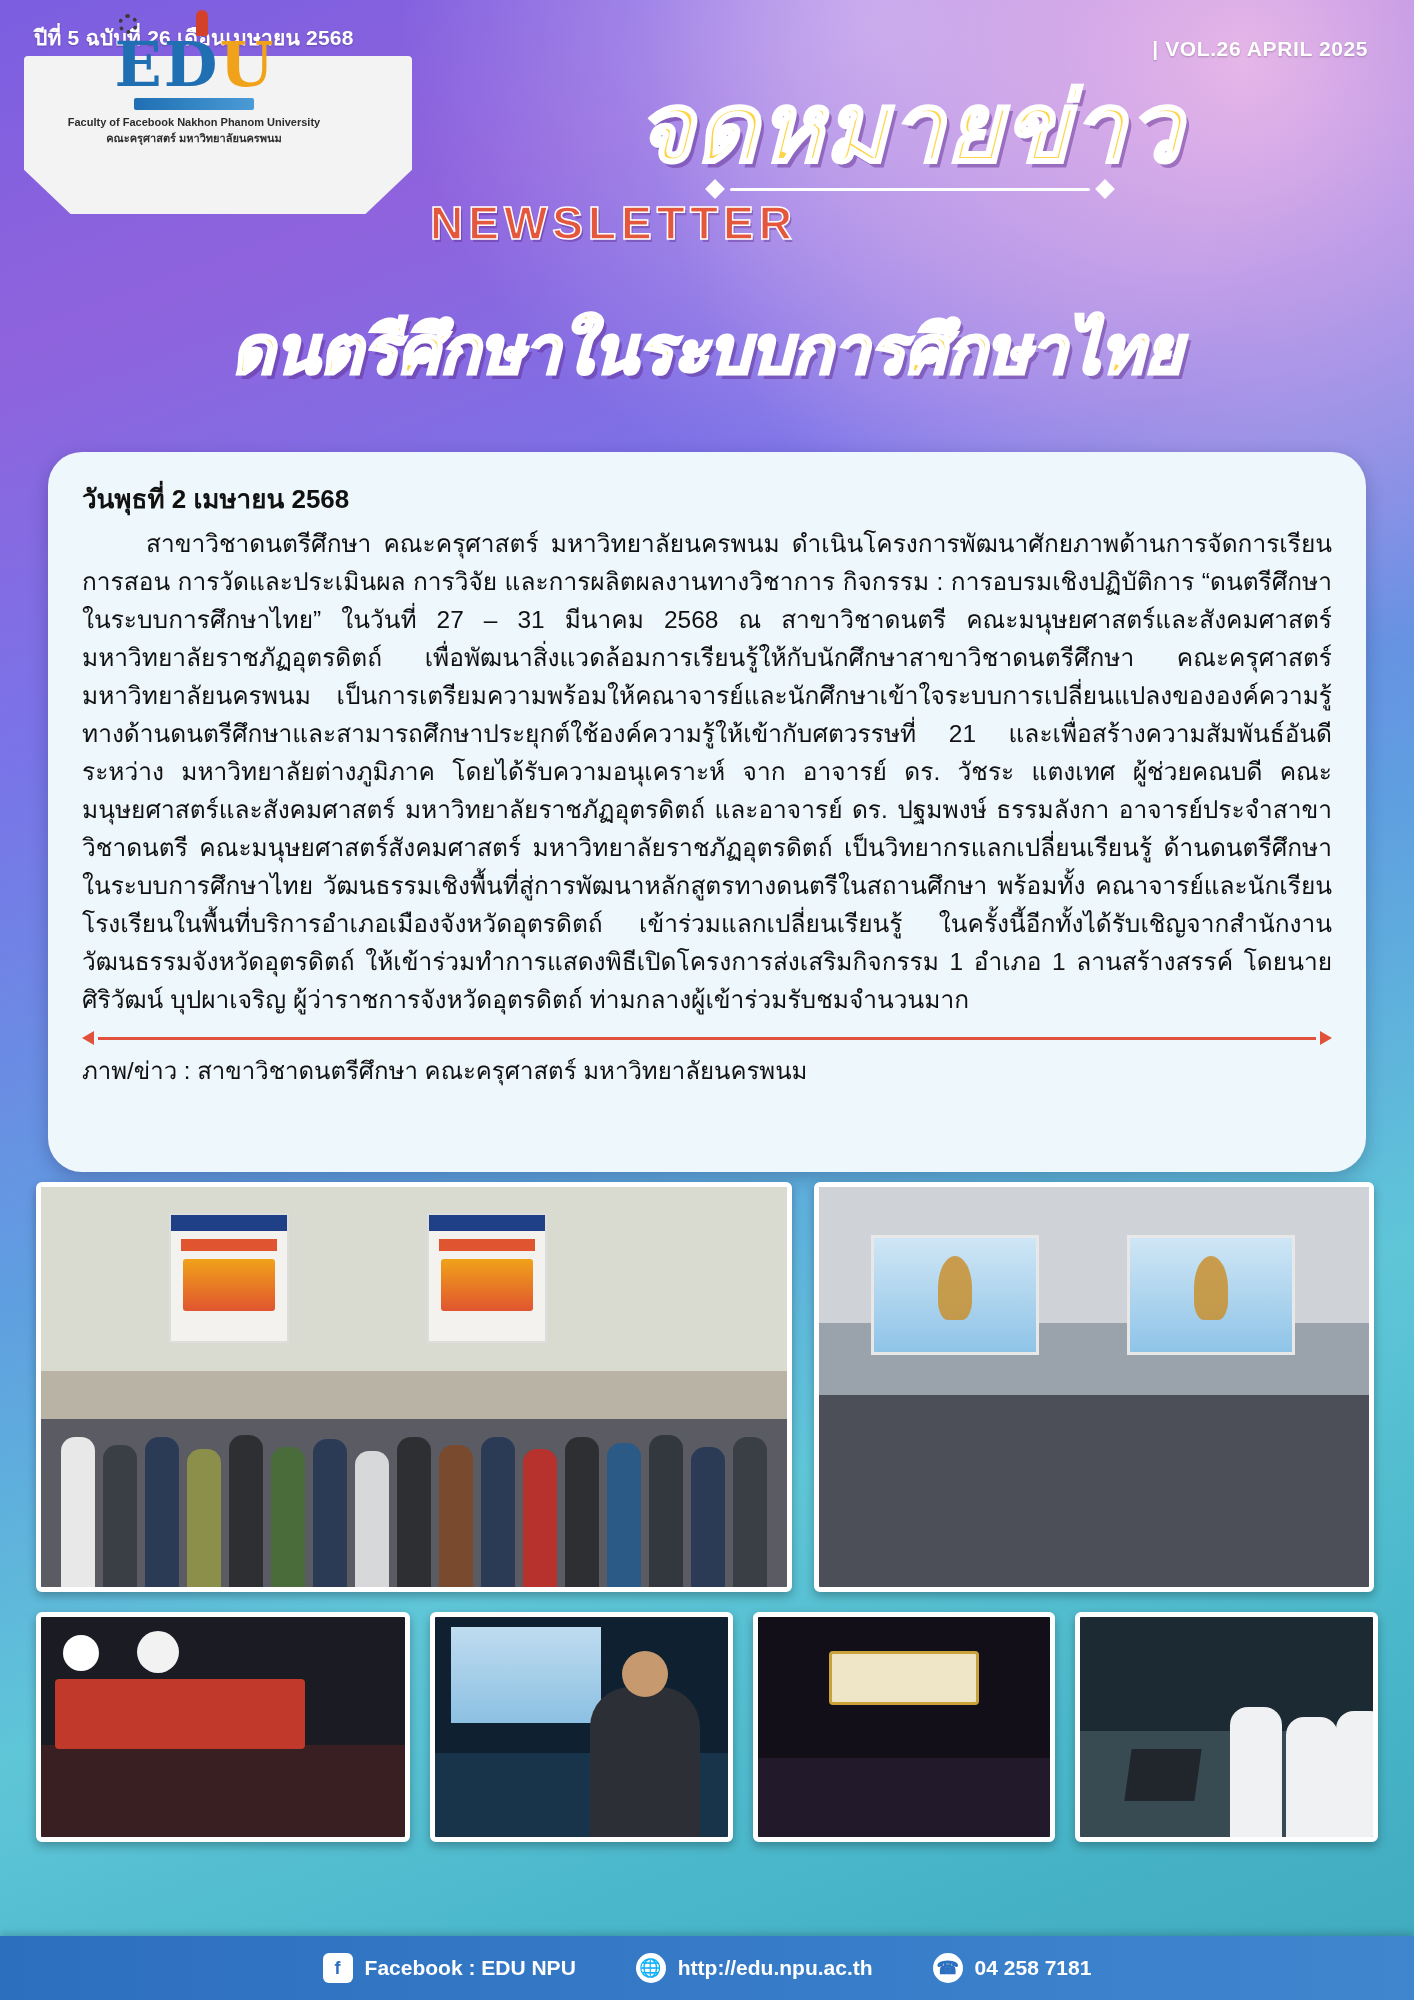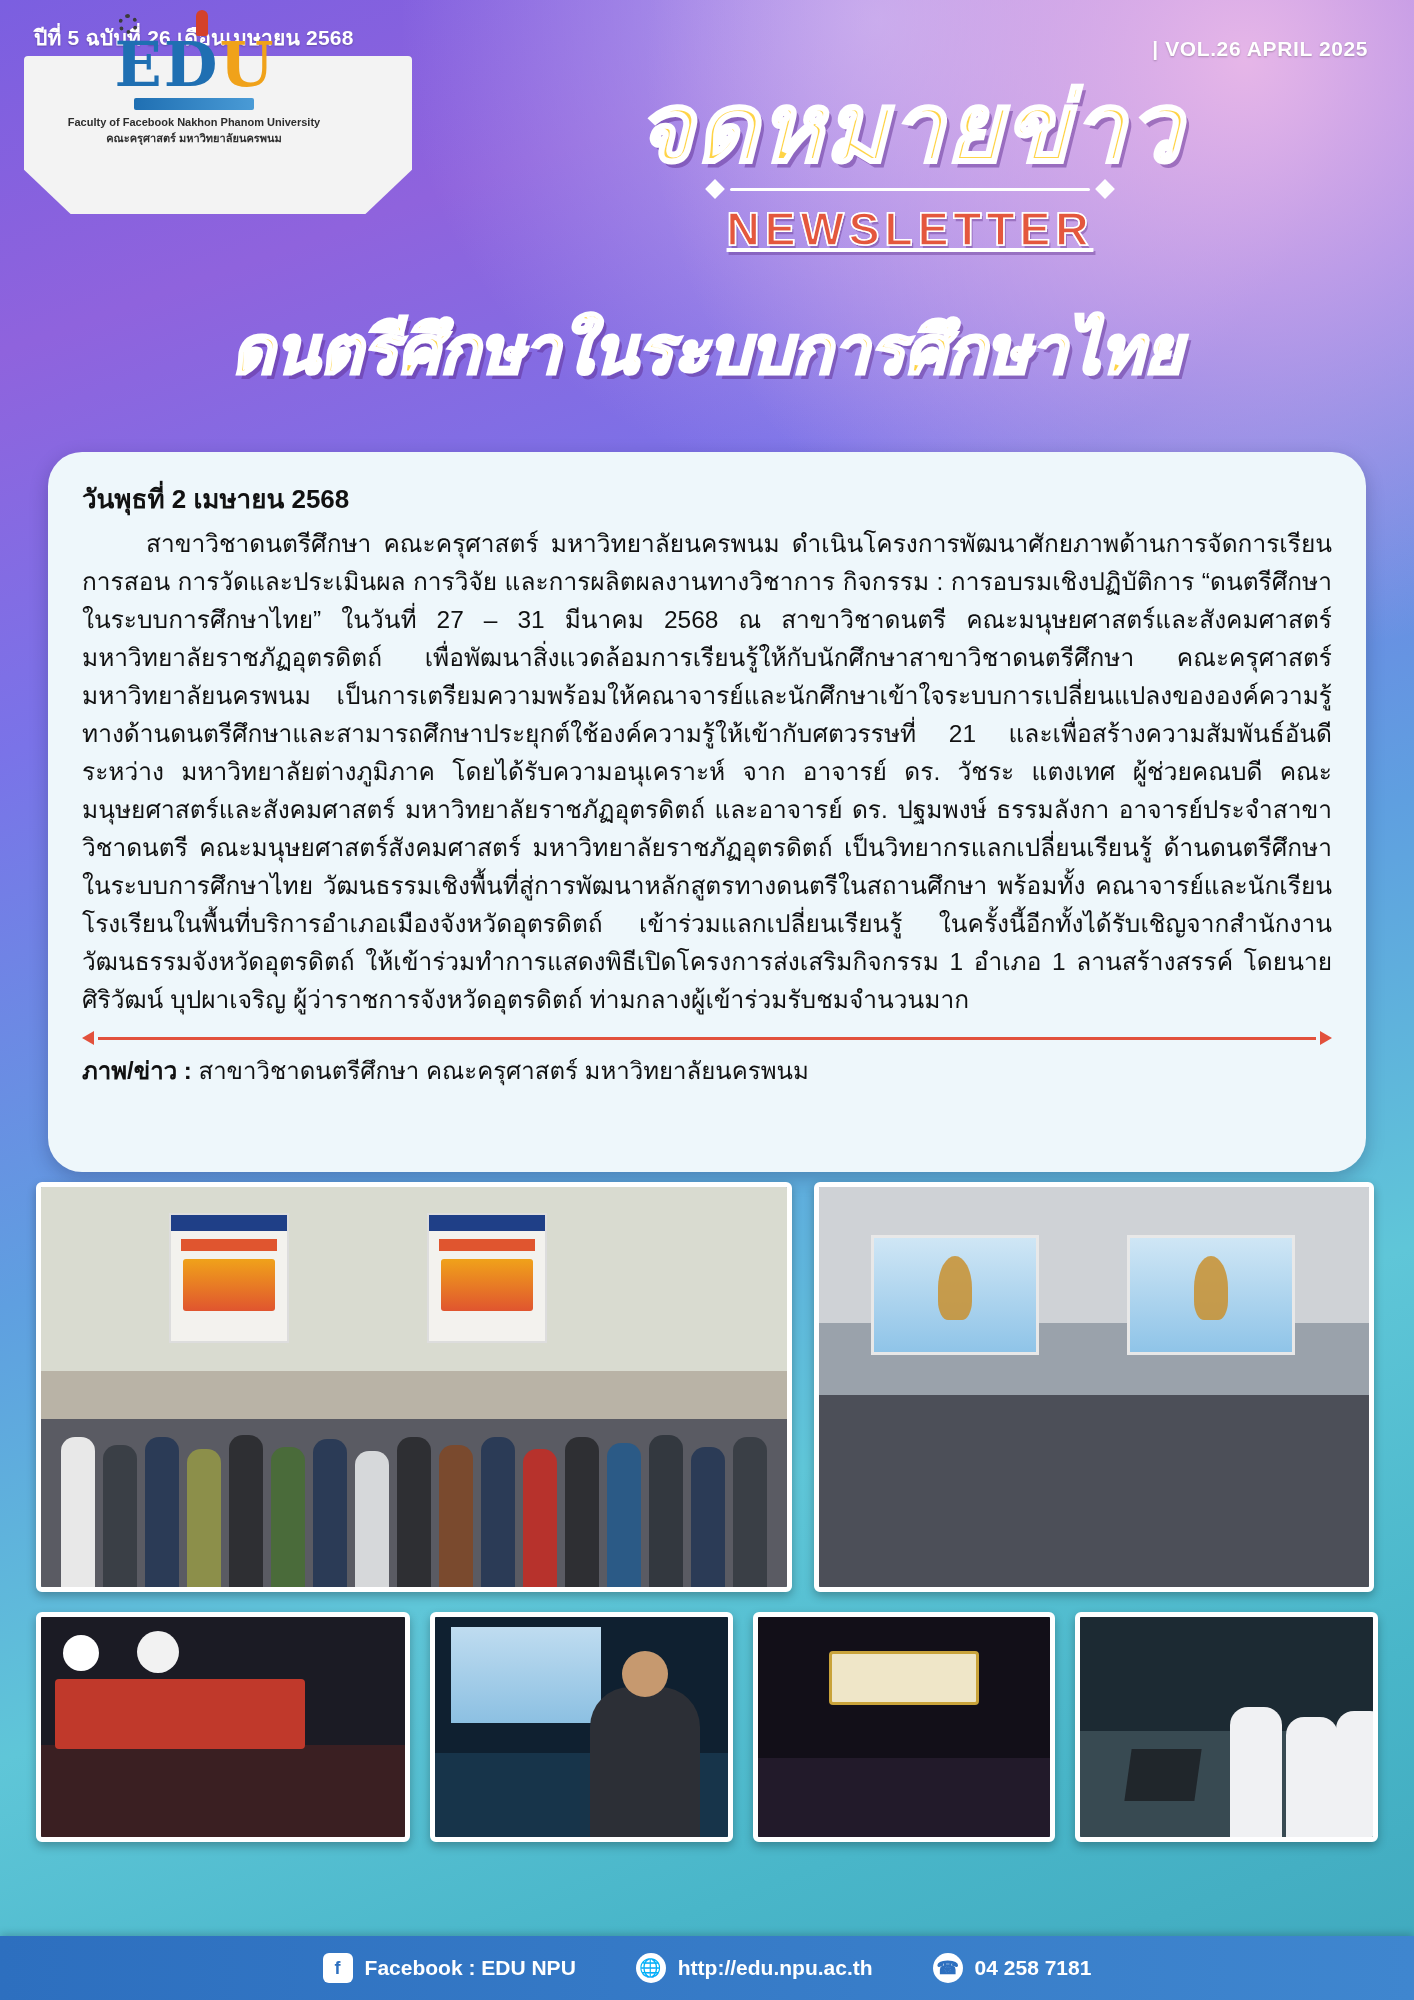--- a/index.html
+++ b/index.html
@@ -80,26 +80,24 @@
     -webkit-text-stroke:3px #ffffff;
     text-shadow:4px 5px 0 rgba(90,40,140,.45);
     letter-spacing:2px;
   }
   .rule-row{
     display:flex;align-items:center;justify-content:center;gap:8px;margin-top:4px;
   }
   .rule-line{height:3px;background:#fff;flex:1;max-width:360px;border-radius:2px;}
   .rule-dia{width:14px;height:14px;background:#fff;transform:rotate(45deg);}
   .newsletter{
-    text-align:center;font-weight:bold;font-size:46px;letter-spacing:5px;
+    font-weight:bold;font-size:46px;letter-spacing:5px;
     color:#e4573d;
     -webkit-text-stroke:1.5px #ffffff;
     text-shadow:2px 3px 0 rgba(80,30,120,.35);
-    margin-top:6px;
-    text-decoration:underline;
   }
   
   .headline{
     position:absolute;left:40px;top:312px;width:1334px;
     text-align:center;
     font-family:"DejaVu Serif", serif;
     font-style:italic;font-weight:bold;
     font-size:66px;line-height:76px;
     color:#ffd447;
     -webkit-text-stroke:3px #ffffff;
@@ -120,21 +118,21 @@
     font-size:24.5px;line-height:38px;color:#111;text-align:justify;
     text-indent:64px;
   }
   .divider{
     display:flex;align-items:center;gap:4px;margin:12px 0 6px 0;
   }
   .divider .bar{height:3px;background:#e2513c;flex:1;}
   .divider .tri-l{width:0;height:0;border-top:7px solid transparent;border-bottom:7px solid transparent;border-right:12px solid #e2513c;}
   .divider .tri-r{width:0;height:0;border-top:7px solid transparent;border-bottom:7px solid transparent;border-left:12px solid #e2513c;}
   .credit{font-size:24px;color:#111;}
-  .credit b{font-weight:bold;}
+  .credit b{font-weight:normal;}
 
   
   .photos{position:absolute;left:36px;top:1182px;width:1342px;}
   .row-top{display:flex;gap:22px;}
   .ph{
     border:5px solid #ffffff;border-radius:6px;overflow:hidden;position:relative;
     box-shadow:0 4px 10px rgba(0,0,0,.28);
   }
   .ph-1{width:756px;height:410px;}
   .ph-2{width:560px;height:410px;}

